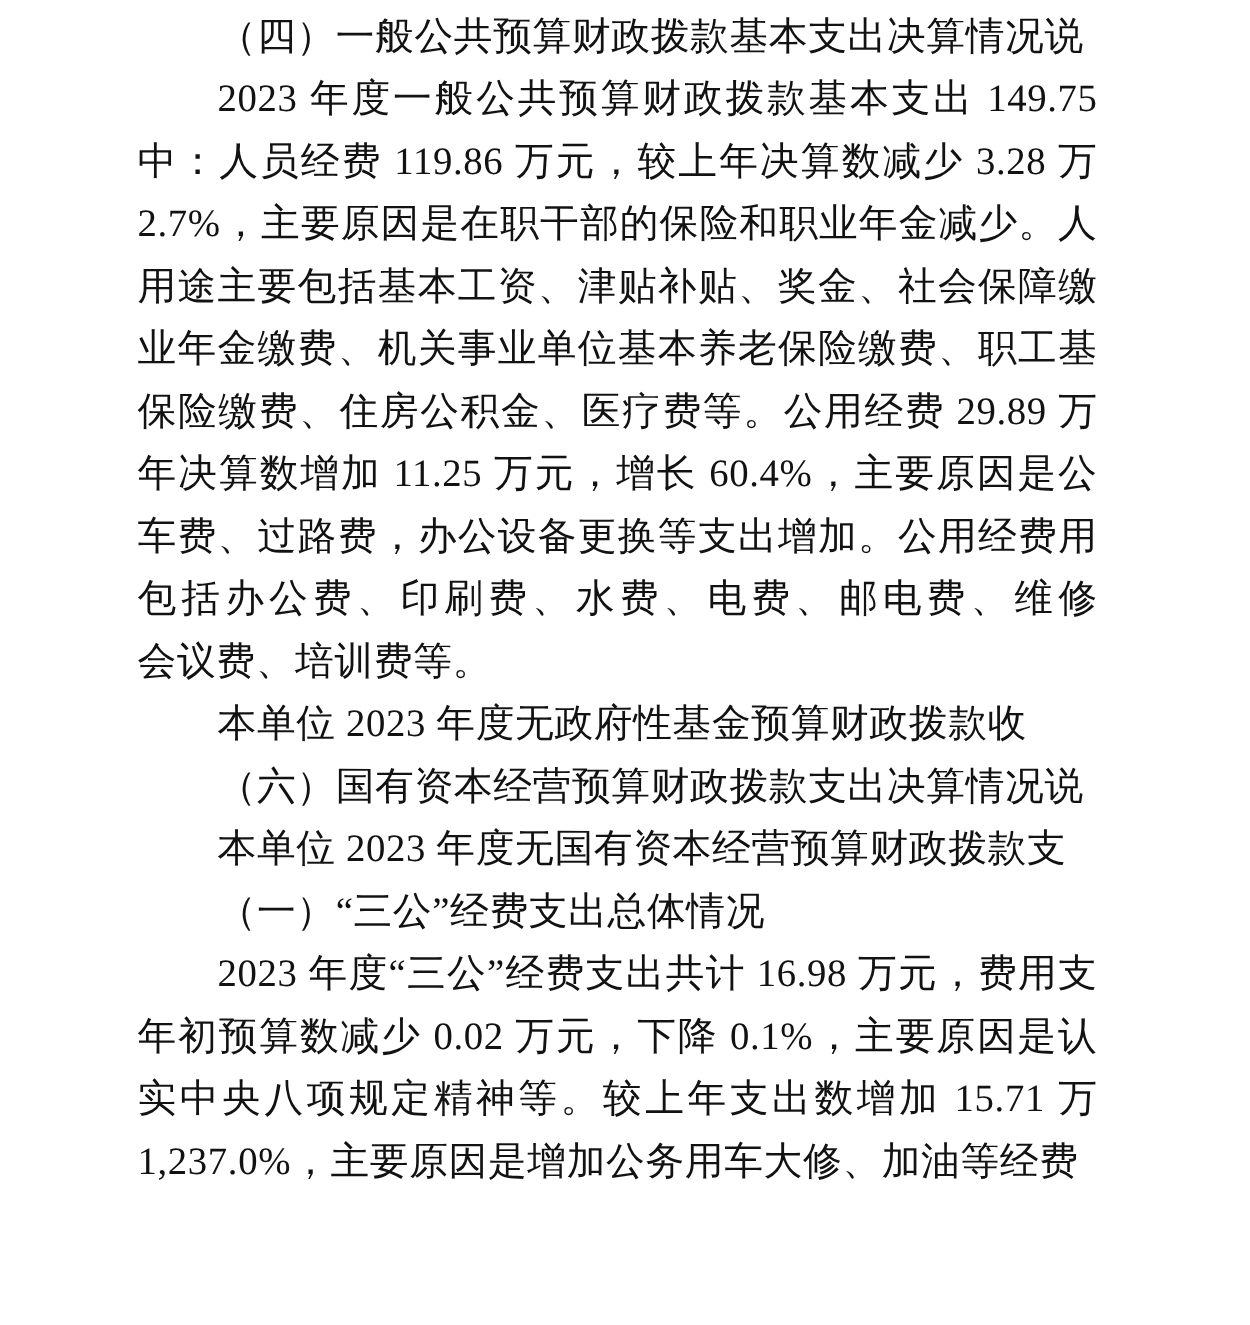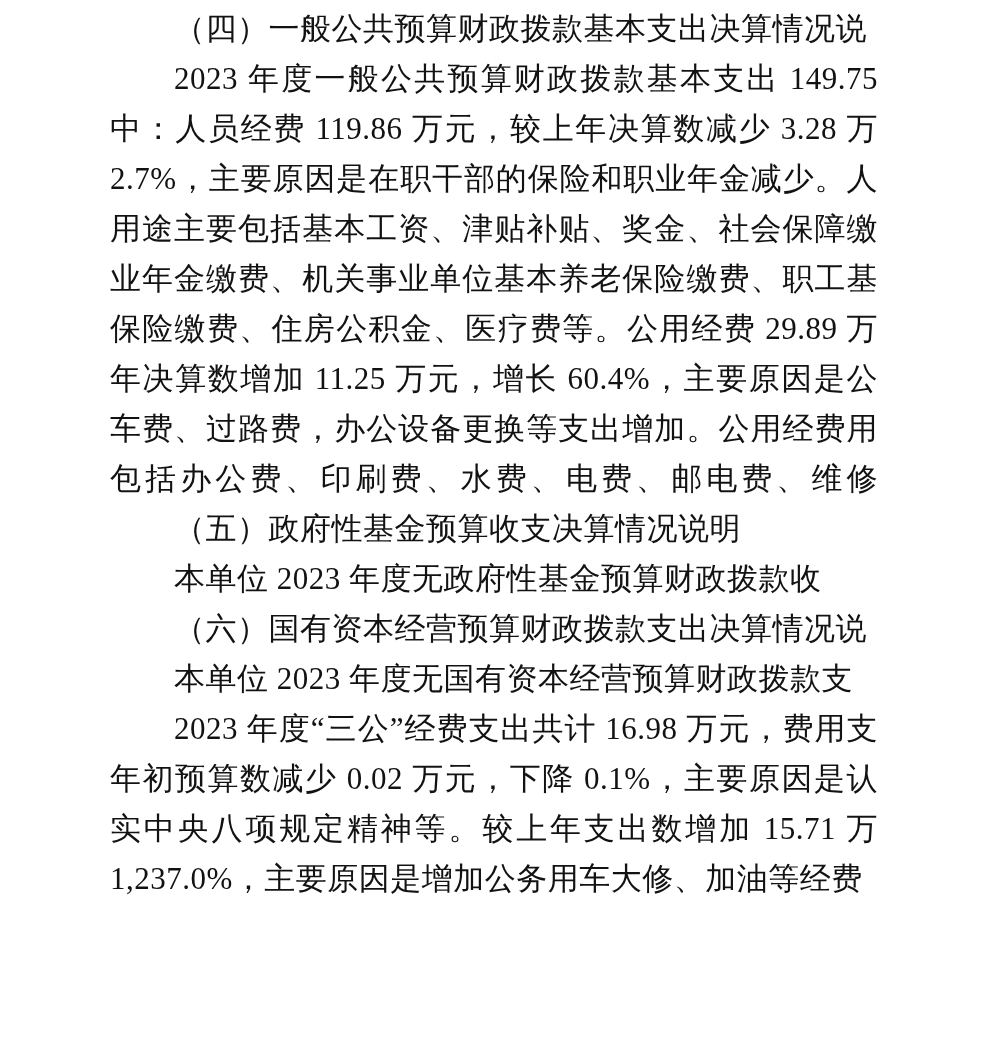--- a/index.html
+++ b/index.html
@@ -51,29 +51,30 @@
 
   <div class="line indent">2023 年度一般公共预算财政拨款基本支出 149.75 万元。其</div>
   <div class="line">中：人员经费 119.86 万元，较上年决算数减少 3.28 万元，下降</div>
   <div class="line">2.7%，主要原因是在职干部的保险和职业年金减少。人员经费</div>
   <div class="line">用途主要包括基本工资、津贴补贴、奖金、社会保障缴费、职</div>
   <div class="line">业年金缴费、机关事业单位基本养老保险缴费、职工基本医疗</div>
   <div class="line">保险缴费、住房公积金、医疗费等。公用经费 29.89 万元，较上</div>
   <div class="line">年决算数增加 11.25 万元，增长 60.4%，主要原因是公务用车停</div>
   <div class="line">车费、过路费，办公设备更换等支出增加。公用经费用途主要</div>
   <div class="line">包括办公费、印刷费、水费、电费、邮电费、维修（护）费、</div>
+  <div class="line lastline">会议费、培训费等。</div>
 
-  <div class="line indent lastline">（五）政府性基金预算收支决算情况说明</div>
 
   <div class="line indent lastline">本单位 2023 年度无政府性基金预算财政拨款收支。</div>
 
   <div class="line indent lastline">（六）国有资本经营预算财政拨款支出决算情况说明</div>
 
   <div class="line indent lastline">本单位 2023 年度无国有资本经营预算财政拨款支出。</div>
 
 
+  <div class="line indent lastline">（一）“三公”经费支出总体情况</div>
 
   <div class="line indent">2023 年度“三公”经费支出共计 16.98 万元，费用支出较</div>
   <div class="line">年初预算数减少 0.02 万元，下降 0.1%，主要原因是认真贯彻落</div>
   <div class="line">实中央八项规定精神等。较上年支出数增加 15.71 万元，增长</div>
   <div class="line lastline">1,237.0%，主要原因是增加公务用车大修、加油等经费支出。</div>
 
 </div>
 
 </body></html>

